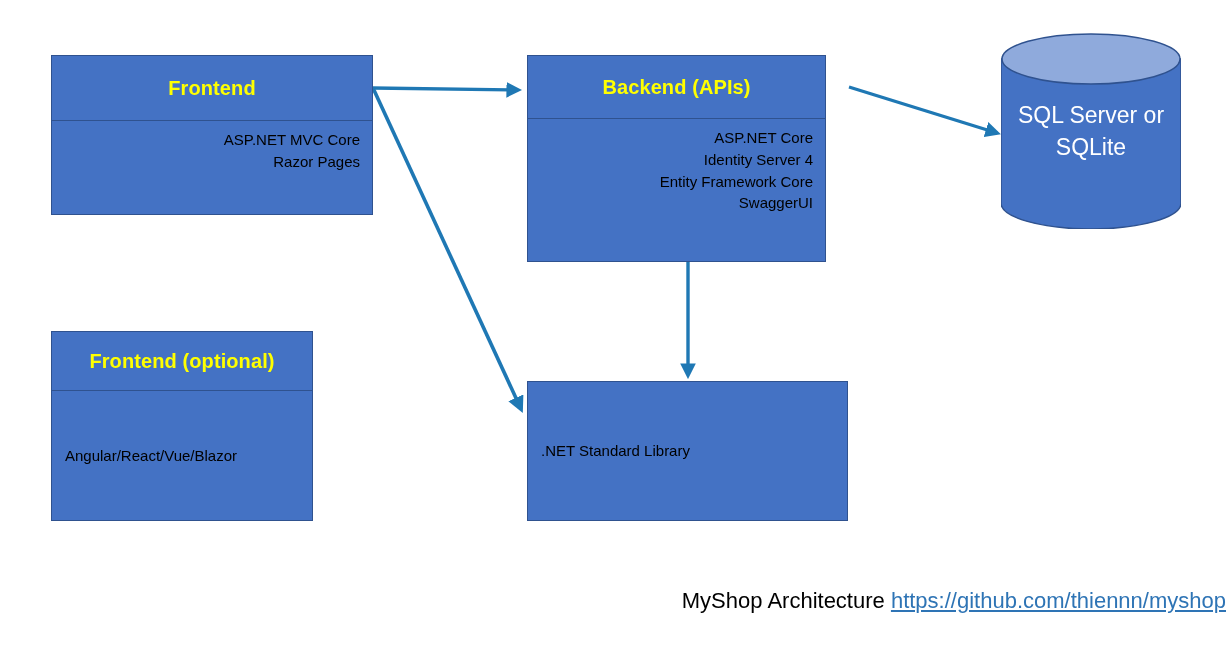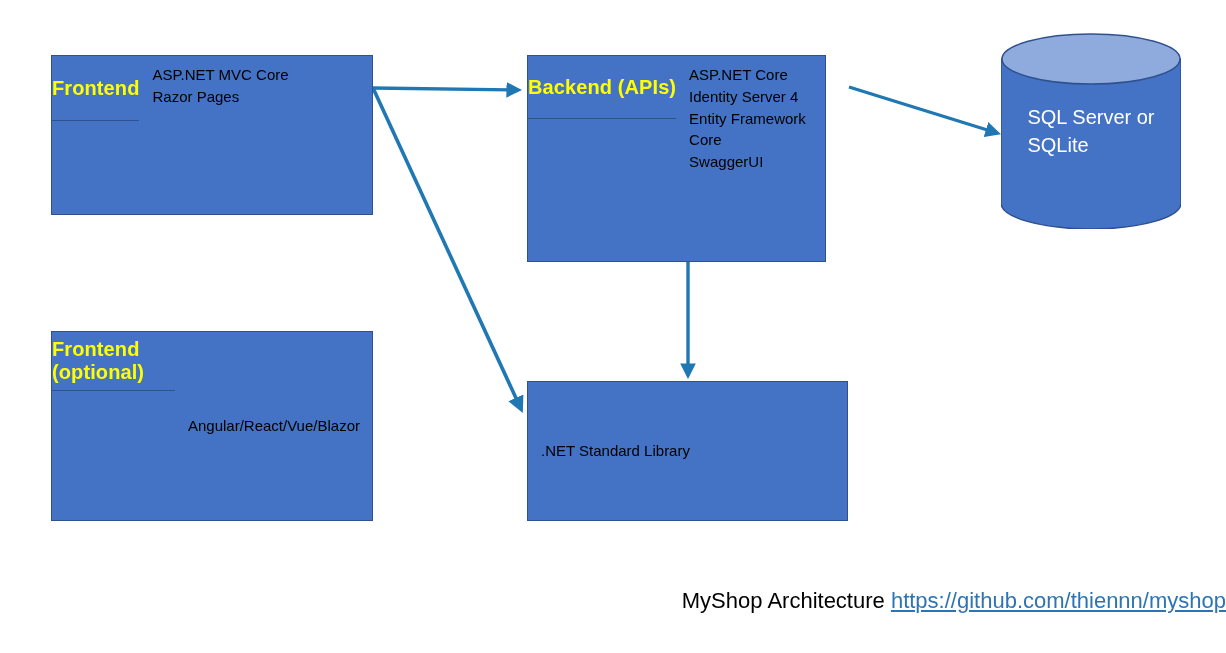--- a/index.html
+++ b/index.html
@@ -19,21 +19,22 @@
     left: 0; top: 0;
     width: 1226px;
     height: 653px;
   }
   .node {
     position: absolute;
     box-sizing: border-box;
     background: #4472C4;
     border: 1px solid #2F528F;
     display: flex;
-    flex-direction: row;
+    flex-direction: column;
+    text-align: right;
   }
   .node-header {
     box-sizing: border-box;
     display: flex;
     align-items: center;
     justify-content: center;
     color: #FFFF00;
     font-weight: bold;
     font-size: 20px;
     border-bottom: 1px solid #2F528F;
@@ -48,21 +49,21 @@
     padding: 8px 12px 8px 13px;
     white-space: pre-line;
   }
   .node-body.center-v {
     display: flex;
     align-items: center;
   }
   
   #node-frontend        { left: 51px;  top: 55px;  width: 322px; height: 160px; }
   #node-frontend   .node-header { height: 65px; }
-  #node-frontend-optional { left: 51px; top: 331px; width: 322px; height: 190px; }
+  #node-frontend-optional { left: 51px; top: 331px; width: 262px; height: 190px; }
   #node-frontend-optional .node-header { height: 59px; }
   #node-backend         { left: 527px; top: 55px;  width: 299px; height: 207px; }
   #node-backend    .node-header { height: 63px; }
   #node-shared          { left: 527px; top: 381px; width: 321px; height: 140px; }
   #node-shared     .node-header { height: 58px; }
 
   
   #node-database {
     position: absolute;
     left: 1001px;
@@ -73,22 +74,23 @@
   #node-database svg { display: block; }
   #db-label {
     position: absolute;
     left: 0;
     top: 0;
     width: 180px;
     height: 196px;
     display: flex;
     align-items: center;
     justify-content: center;
+    text-align: center;
     color: #FFFFFF;
-    font-size: 20px;
+    font-size: 23px;
     line-height: 1.4;
     white-space: pre-line;
     pointer-events: none;
   }
 
   
   #caption {
     position: absolute;
     left: 0;
     top: 588px;

